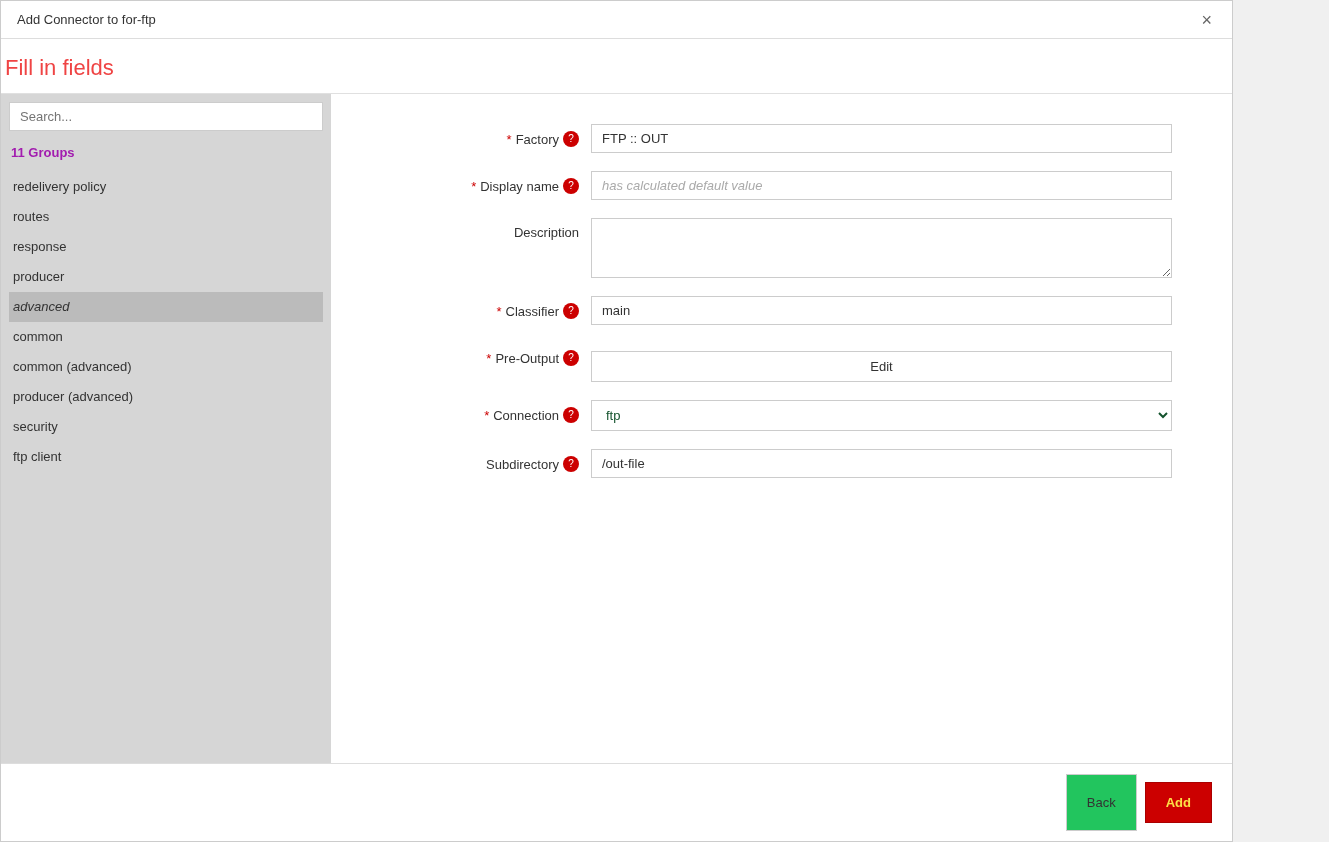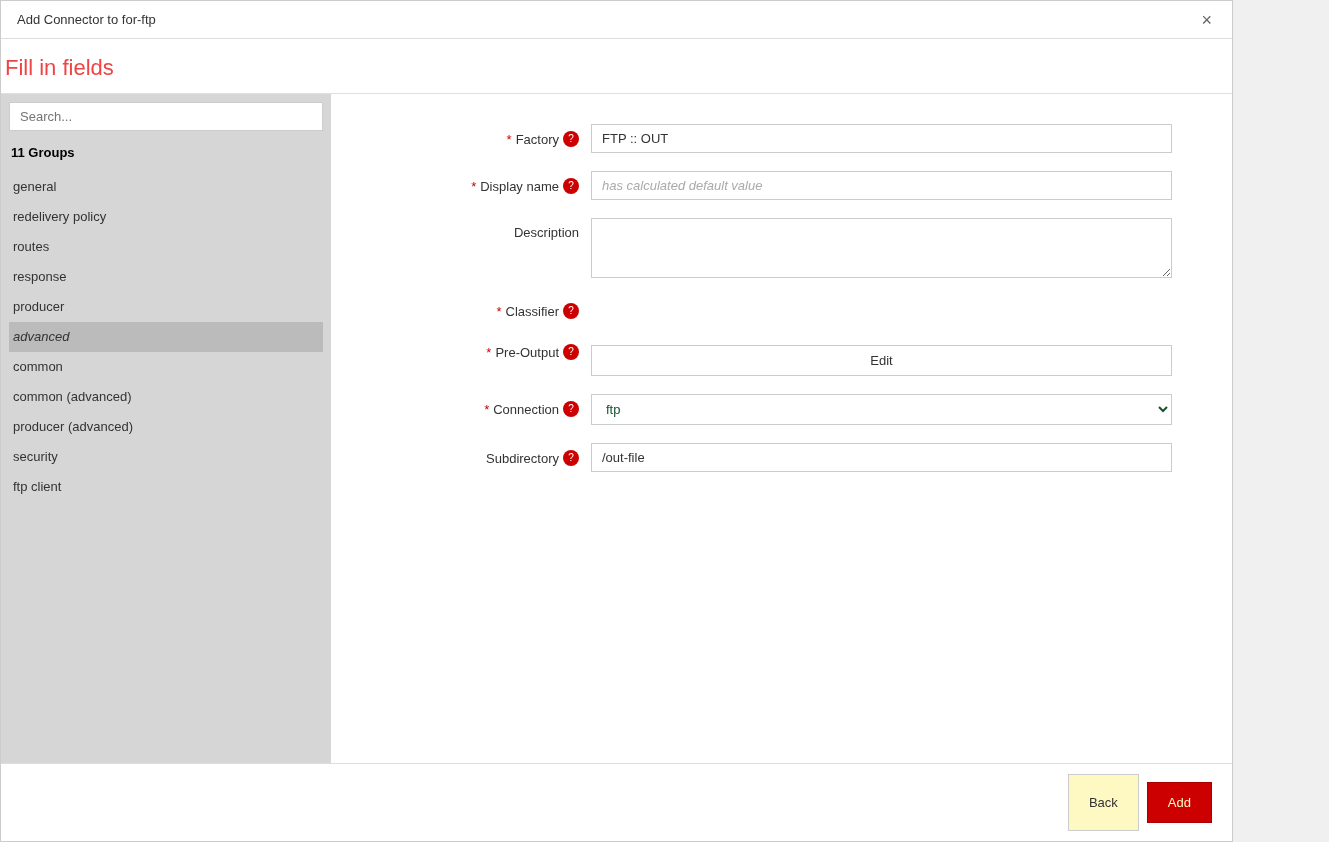--- a/index.html
+++ b/index.html
@@ -78,21 +78,21 @@
       border: 1px solid #ccc;
       background: #fff;
       font-size: 13px;
       color: #999;
       margin-bottom: 10px;
       outline: none;
     }
 
     .groups-label {
       font-size: 13px;
-      color: #000000;
+      color: #a21caf;
       font-weight: bold;
       margin-bottom: 8px;
       padding: 4px 2px;
     }
 
     .sidebar-item {
       padding: 7px 4px;
       font-size: 13px;
       color: #333;
       cursor: pointer;
@@ -209,35 +209,35 @@
       justify-content: flex-end;
       align-items: center;
       padding: 10px 20px;
       border-top: 1px solid #ddd;
       background: #fff;
       gap: 8px;
     }
 
     .btn-back {
       padding: 20px 20px;
-      background: #fef9c3;
+      background: #22c55e;
       border: 1px solid #ccc;
       font-size: 13px;
       color: #333;
       cursor: pointer;
     }
 
     .btn-add {
       padding: 12px 20px;
       background: #c00;
       border: 1px solid #a00;
-      color: #fef9c3;
-      font-size: 13px;
-      cursor: pointer;
-      font-weight: normal;
+      color: #fde047;
+      font-size: 13px;
+      cursor: pointer;
+      font-weight: bold;
     }
 
     .label-text {
       display: flex;
       align-items: center;
       justify-content: flex-end;
       width: 100%;
     }
   </style>
 </head>
@@ -252,21 +252,20 @@
 
   <div class="page-heading">Fill in fields</div>
 
   <div class="content-area">
 
     <div class="sidebar">
       <input class="search-input" type="text" placeholder="Search..." style="">
 
       <div class="groups-label">11 Groups</div>
 
-      <div class="sidebar-item">general</div>
       <div class="sidebar-item">redelivery policy</div>
       <div class="sidebar-item">routes</div>
       <div class="sidebar-item">response</div>
       <div class="sidebar-item">producer</div>
       <div class="sidebar-item active">advanced</div>
       <div class="sidebar-item">common</div>
       <div class="sidebar-item">common (advanced)</div>
       <div class="sidebar-item">producer (advanced)</div>
       <div class="sidebar-item">security</div>
       <div class="sidebar-item">ftp client</div>
@@ -312,20 +311,23 @@
       </div>
 
       <div class="form-row">
         <div class="form-label">
           <div class="label-text">
             <span class="required-star">*</span>
             <span>Classifier</span>
             <span class="help-icon">?</span>
           </div>
         </div>
+        <div class="form-control-wrap">
+          <input class="form-input" type="text" value="main" style="">
+        </div>
       </div>
 
       <div class="form-row">
         <div class="form-label">
           <div class="label-text">
             <span class="required-star">*</span>
             <span>Pre-Output</span>
             <span class="help-icon">?</span>
           </div>
         </div>

